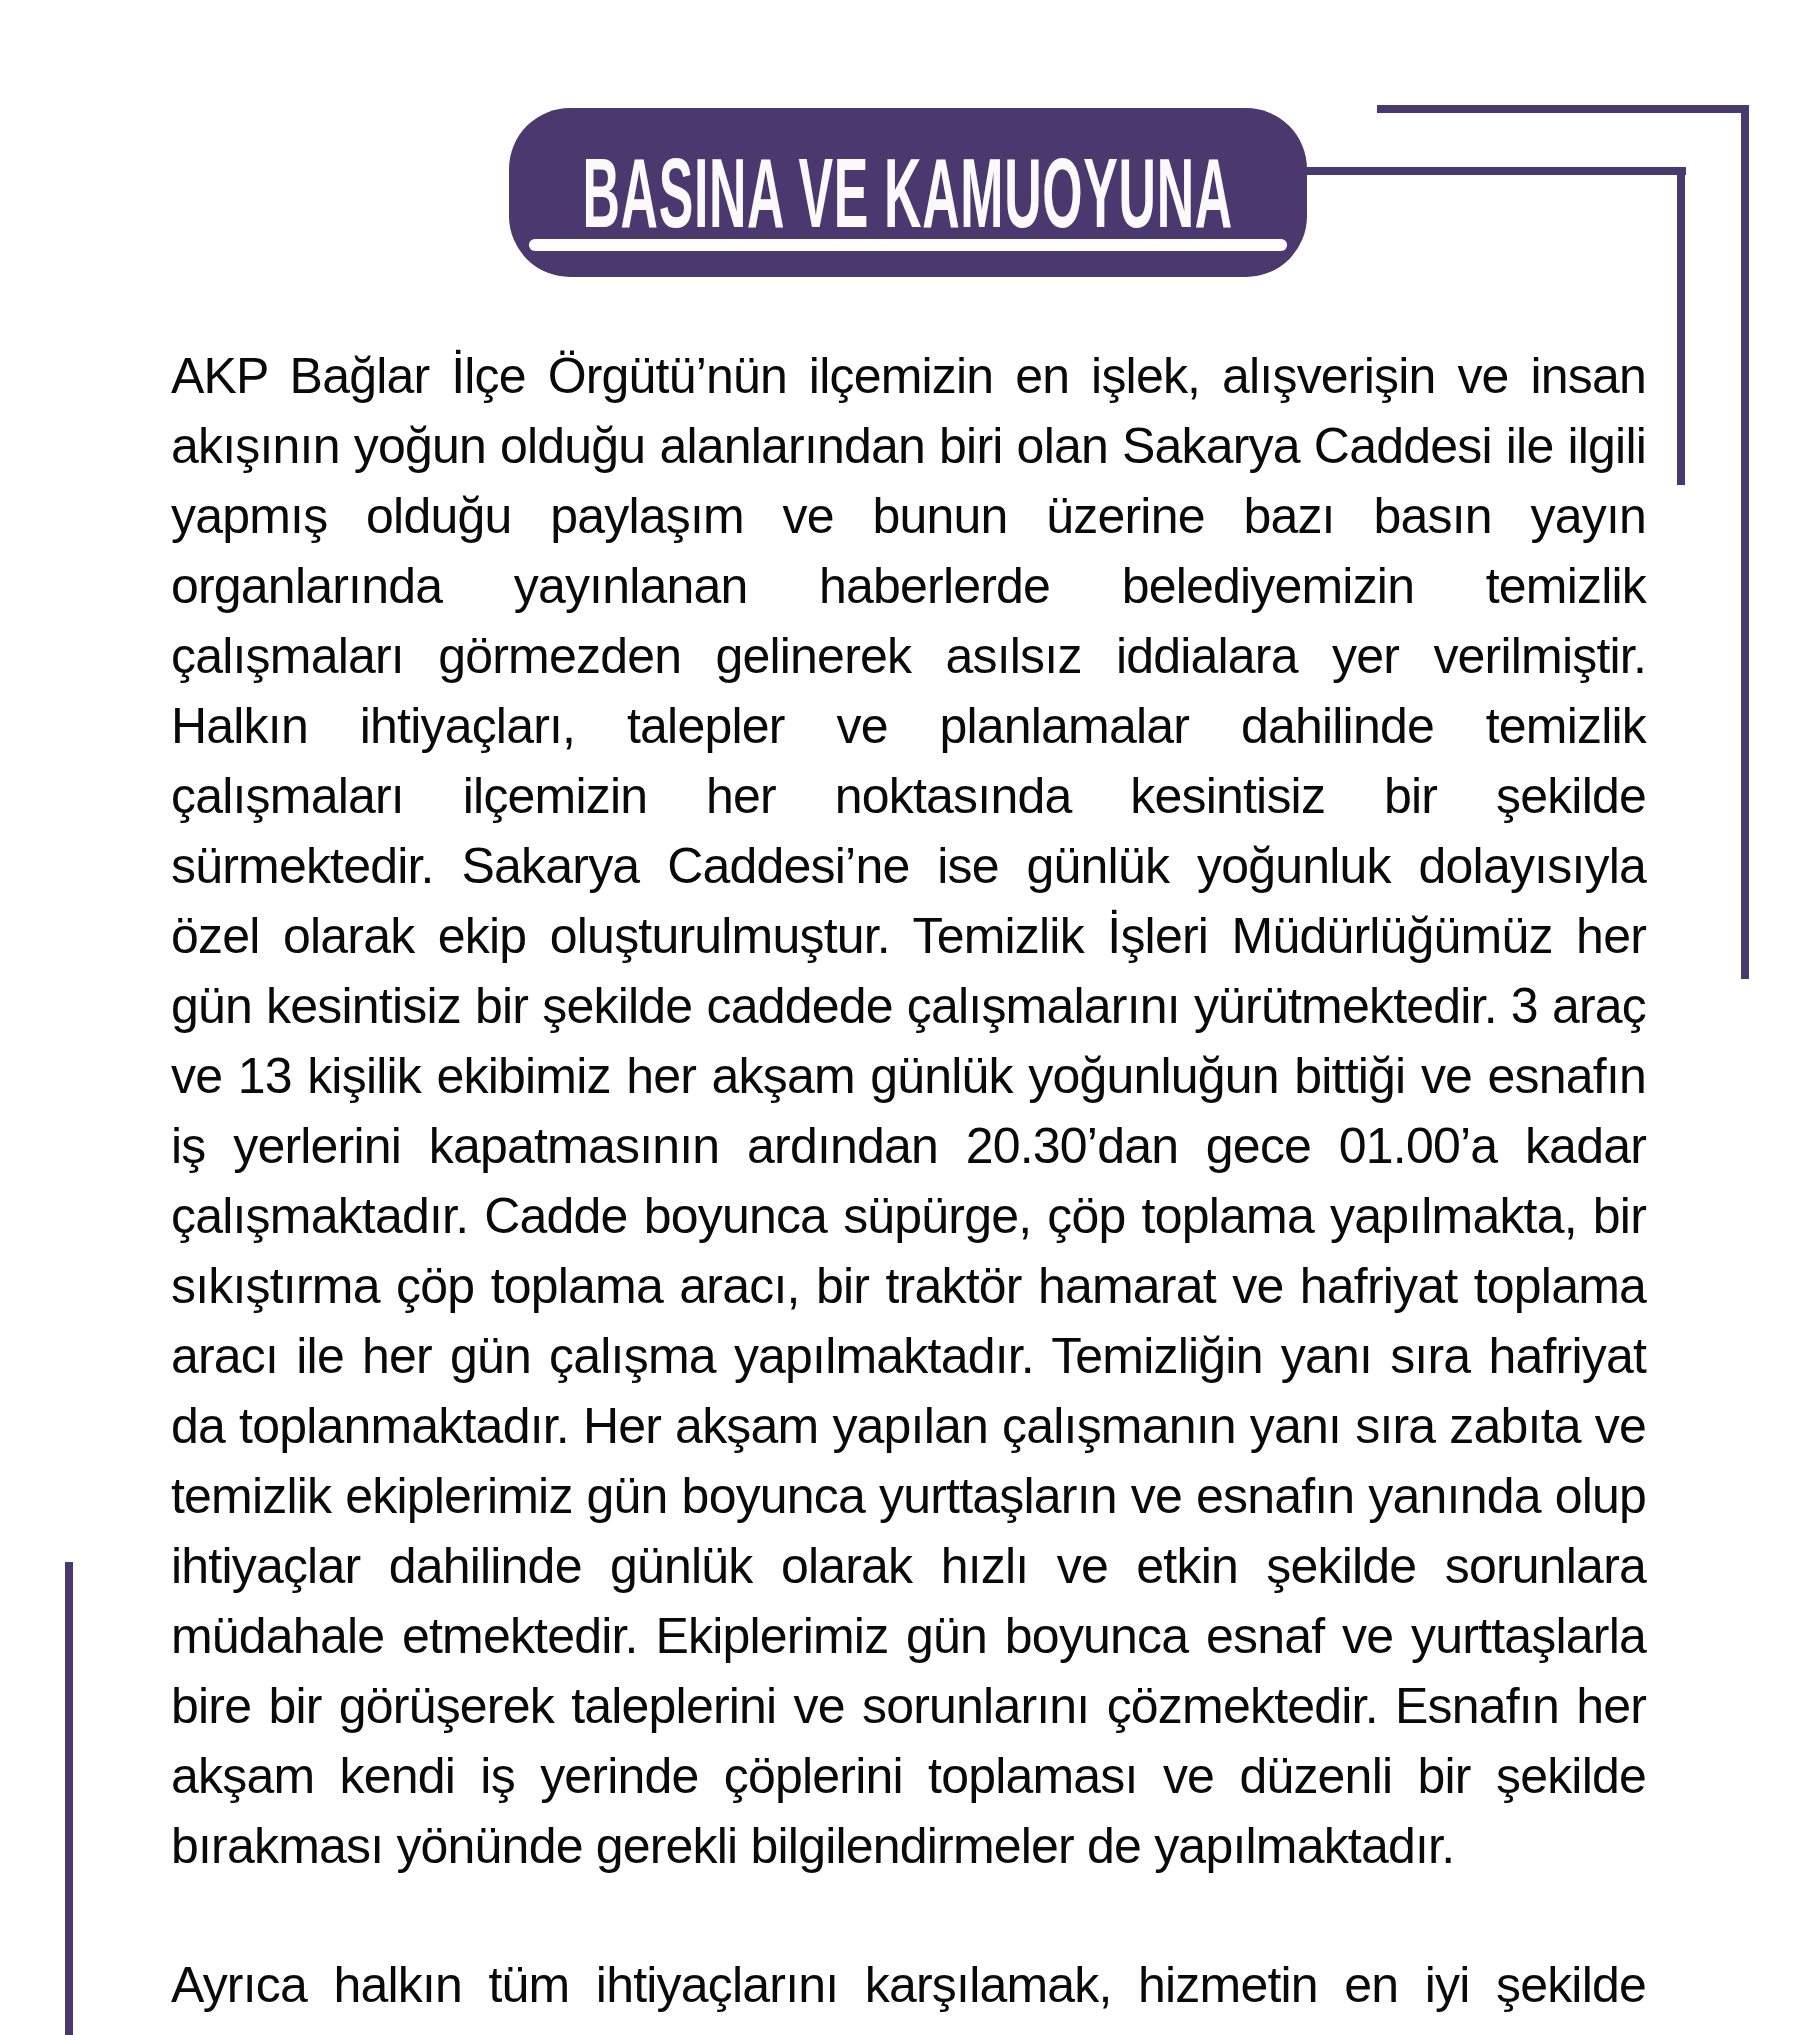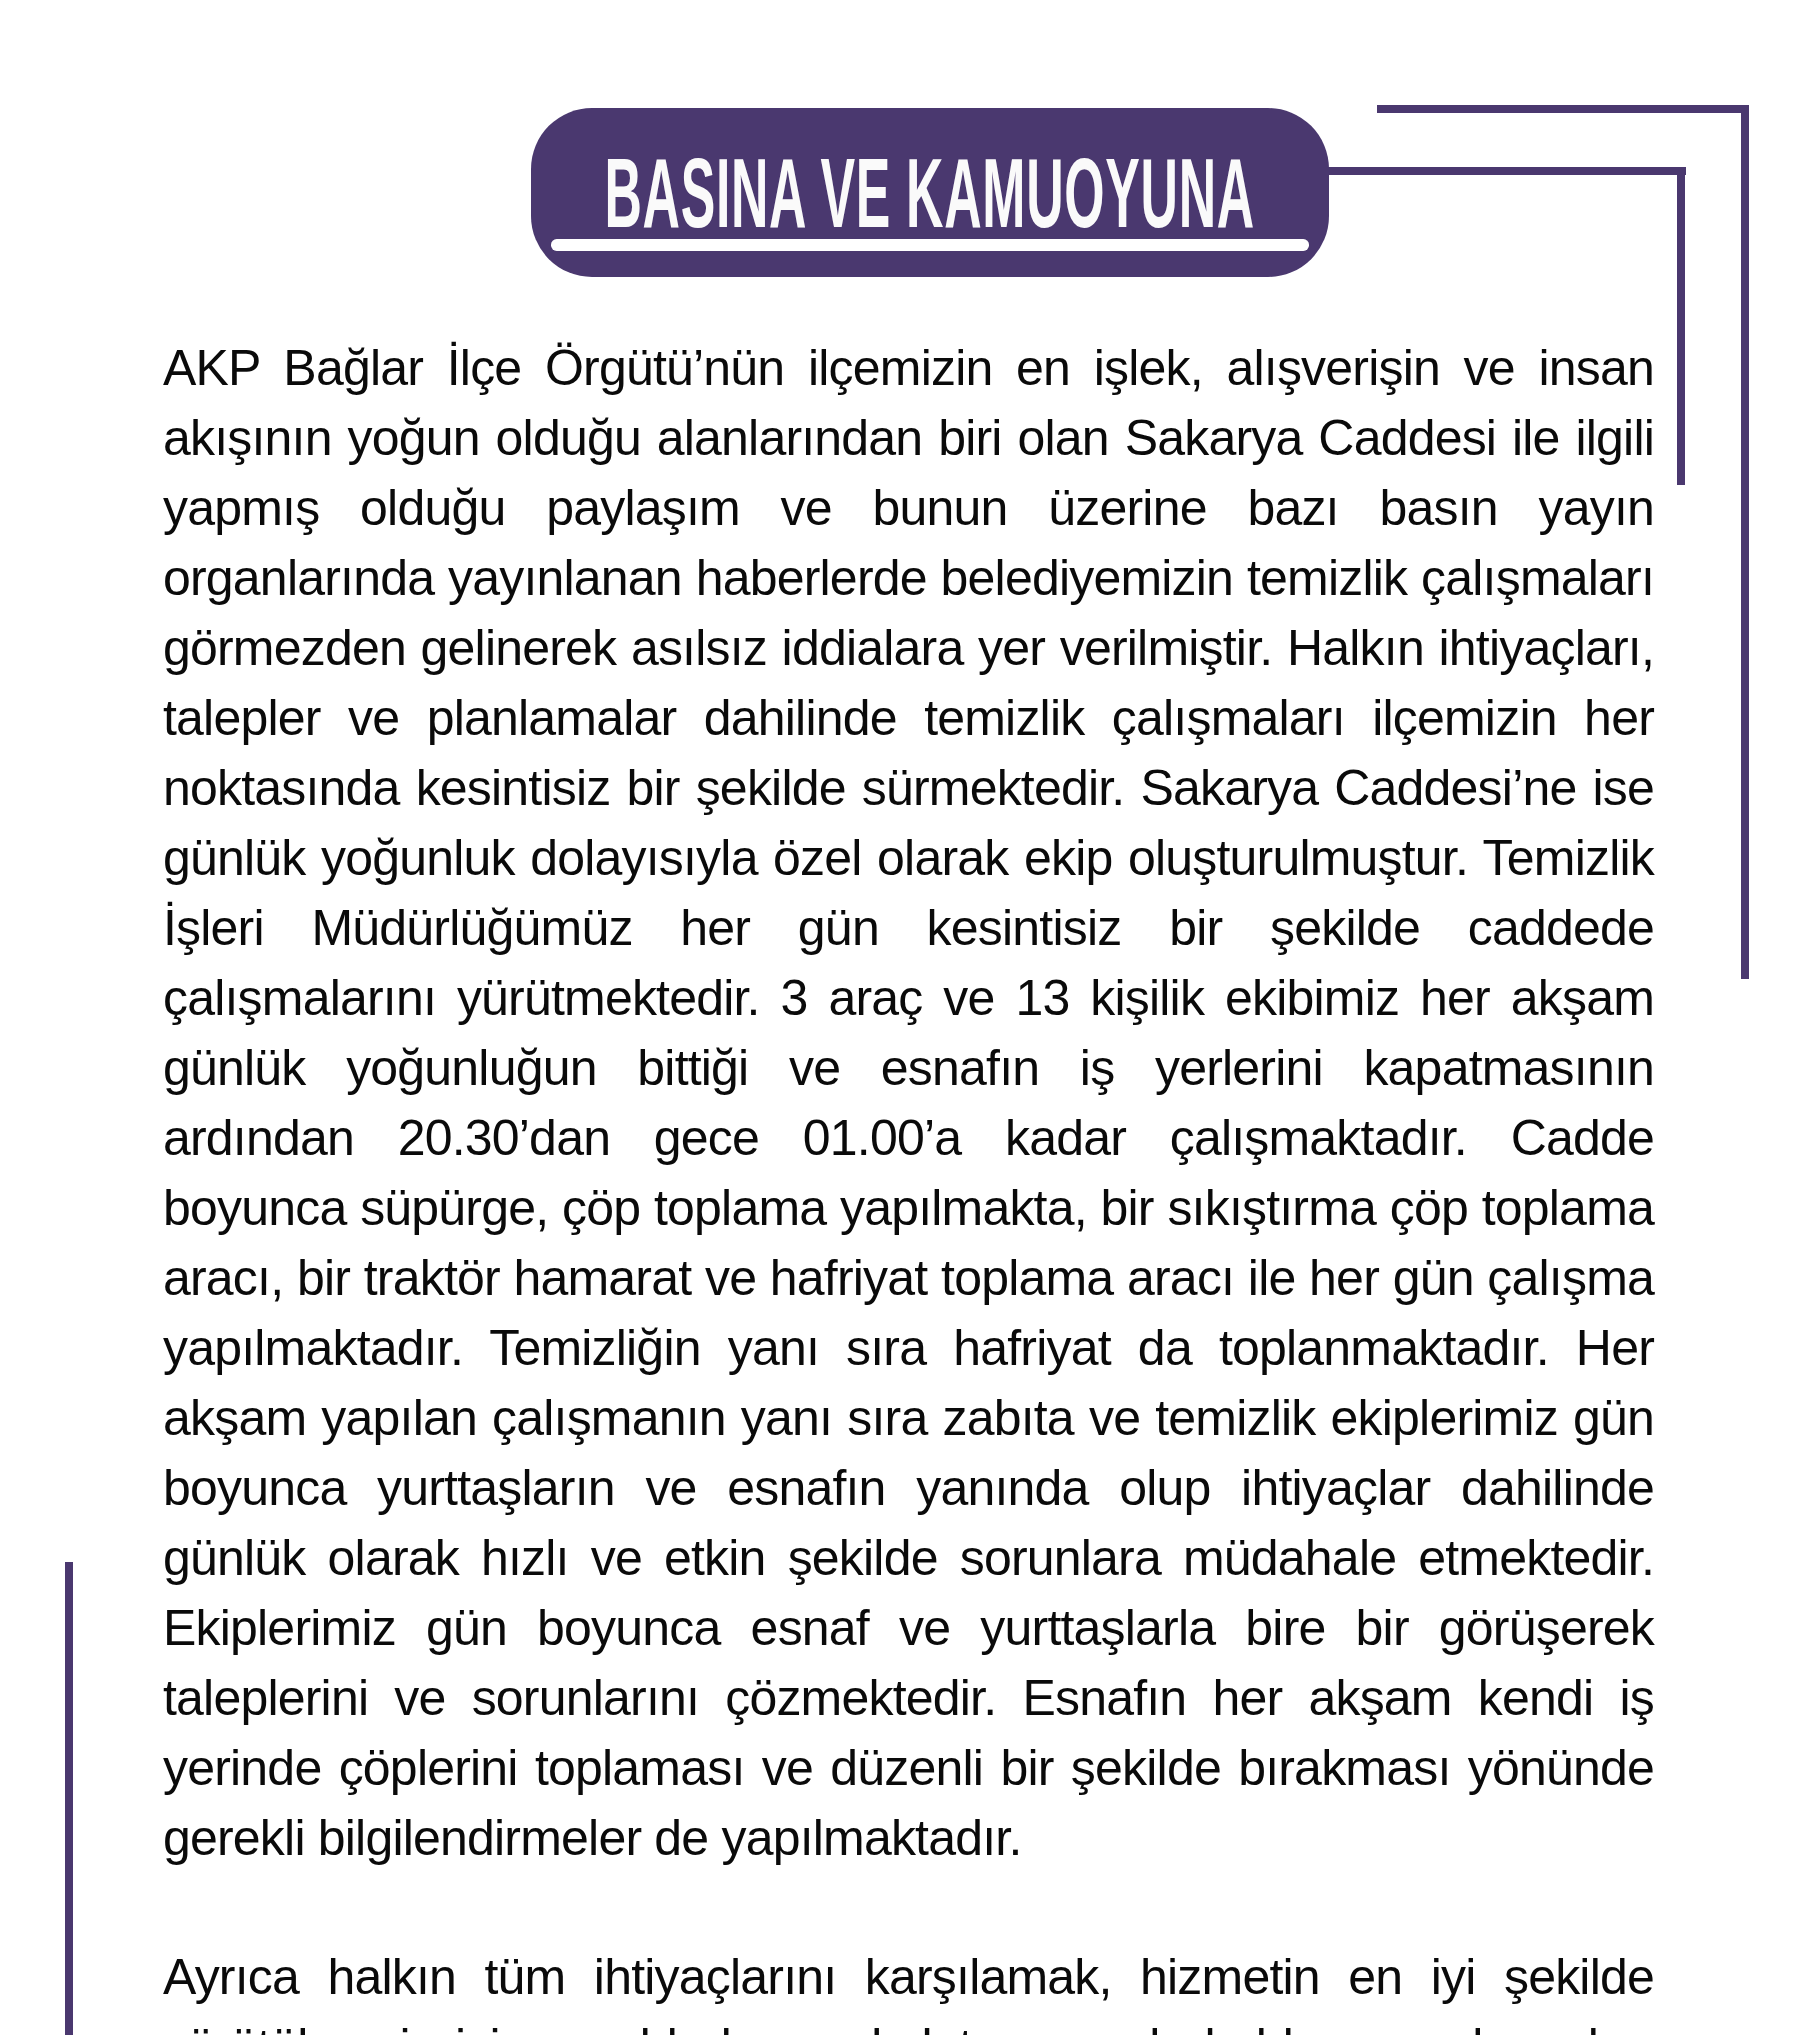--- a/index.html
+++ b/index.html
@@ -15,21 +15,21 @@
   
   .line { position: absolute; background: #4a386f; }
   .tr-outer-h { left: 1377px; top: 105px;  width: 372px;  height: 8.1px; }
   .tr-outer-v { left: 1741px; top: 105px;  width: 8.1px;   height: 874px; }
   .tr-inner-h { left: 1305px; top: 167px;  width: 381px;  height: 8.1px; }
   .tr-inner-v { left: 1677px; top: 167px;  width: 8.1px;   height: 318px; }
   .bl-outer-v { left: 65px;  top: 1562px; width: 8.1px;   height: 894px; }
 
   
   .title-pill {
-    position: absolute; left: 531px; top: 108px;
+    position: absolute; left: 509px; top: 108px;
     width: 798px; height: 169px;
     background: #4a386f; border-radius: 61px;
   }
   .title-text-wrap {
     position: absolute; top: 22.4px; left: 0; right: 0; height: 126px;
     display: flex; align-items: center; justify-content: center;
   }
   .title-text {
     font-size: 61px; font-weight: 700; color: #fafafa;
     letter-spacing: 0.8px; white-space: nowrap;
@@ -39,21 +39,21 @@
     position: absolute; left: 20.4px; right: 20.4px; bottom: 26.5px;
     height: 11.4px; background: #ffffff; border-radius: 5.7px;
   }
 
   
   .body-text {
     position: absolute; left: 163px; top: 333px; width: 1491px;
     font-size: 50px; line-height: 70px; letter-spacing: -0.8px;
     color: #0a0a0a; text-align: justify;
   }
-  .body-text p { margin: 0; }
+  .body-text p { margin: 8px; }
   .body-text p + p { margin-top: 69px; }
 </style>
 </head>
 <body>
 
 <div class="page">
 
   <div class="line tr-outer-h"></div>
   <div class="line tr-outer-v"></div>
   <div class="line tr-inner-h"></div>

